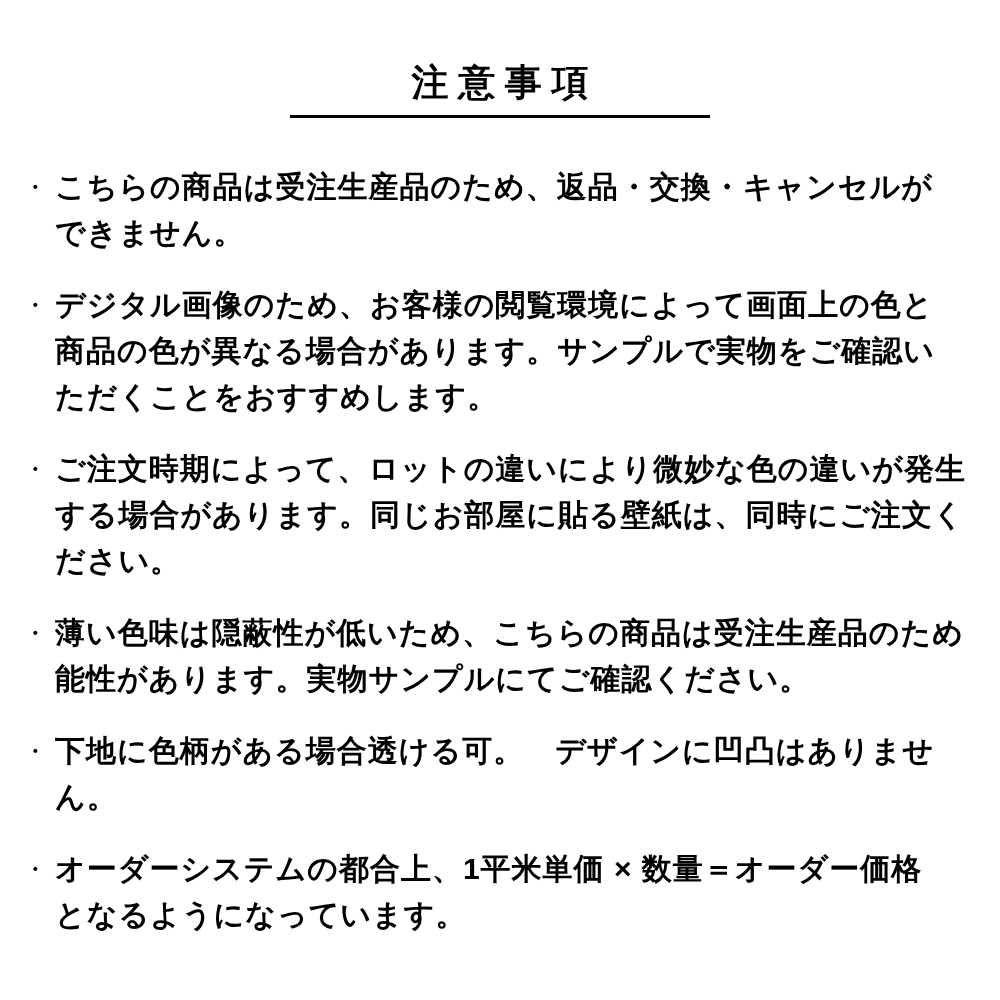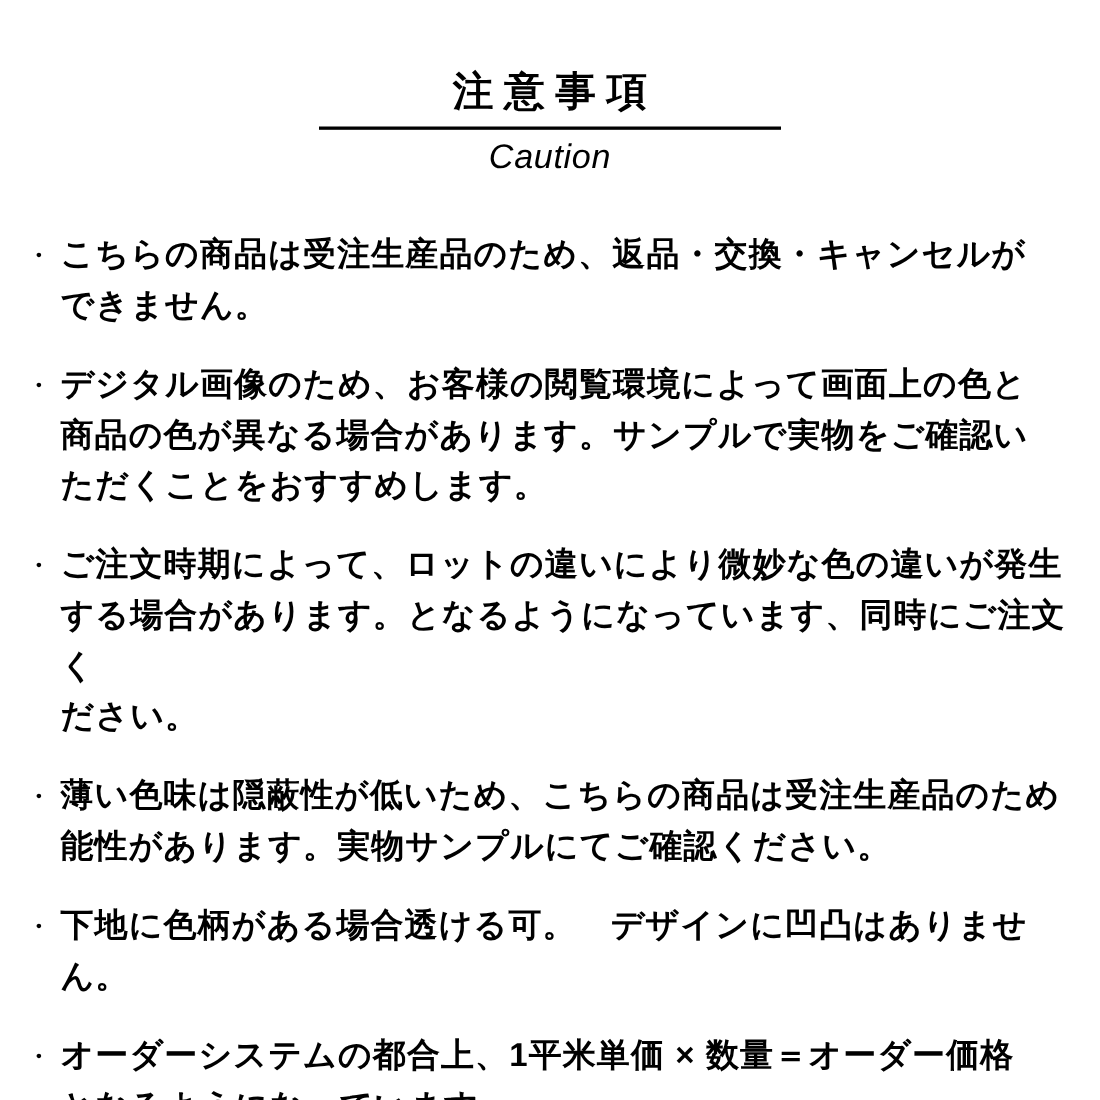--- a/index.html
+++ b/index.html
@@ -62,42 +62,41 @@
   }
 </style>
 </head>
 <body>
 
 <div class="page">
 
   <div class="header">
     <h1 class="title">注意事項</h1>
     <div class="divider"></div>
-    <div class="subtitle">Caution</div>
   </div>
 
   <div class="caution-list">
 
     <div class="item">
       <span class="bullet">・</span>
       <p class="item-text">こちらの商品は受注生産品のため、返品・交換・キャンセルが
 できません。</p>
     </div>
 
     <div class="item">
       <span class="bullet">・</span>
       <p class="item-text">デジタル画像のため、お客様の閲覧環境によって画面上の色と
 商品の色が異なる場合があります。サンプルで実物をご確認い
 ただくことをおすすめします。</p>
     </div>
 
     <div class="item">
       <span class="bullet">・</span>
       <p class="item-text">ご注文時期によって、ロットの違いにより微妙な色の違いが発生
-する場合があります。となるようになっています、同時にご注文く
+する場合があります。同じお部屋に貼る壁紙は、同時にご注文く
 ださい。</p>
     </div>
 
     <div class="item">
       <span class="bullet">・</span>
       <p class="item-text">薄い色味は隠蔽性が低いため、こちらの商品は受注生産品のため
 能性があります。実物サンプルにてご確認ください。</p>
     </div>
 
     <div class="item">

